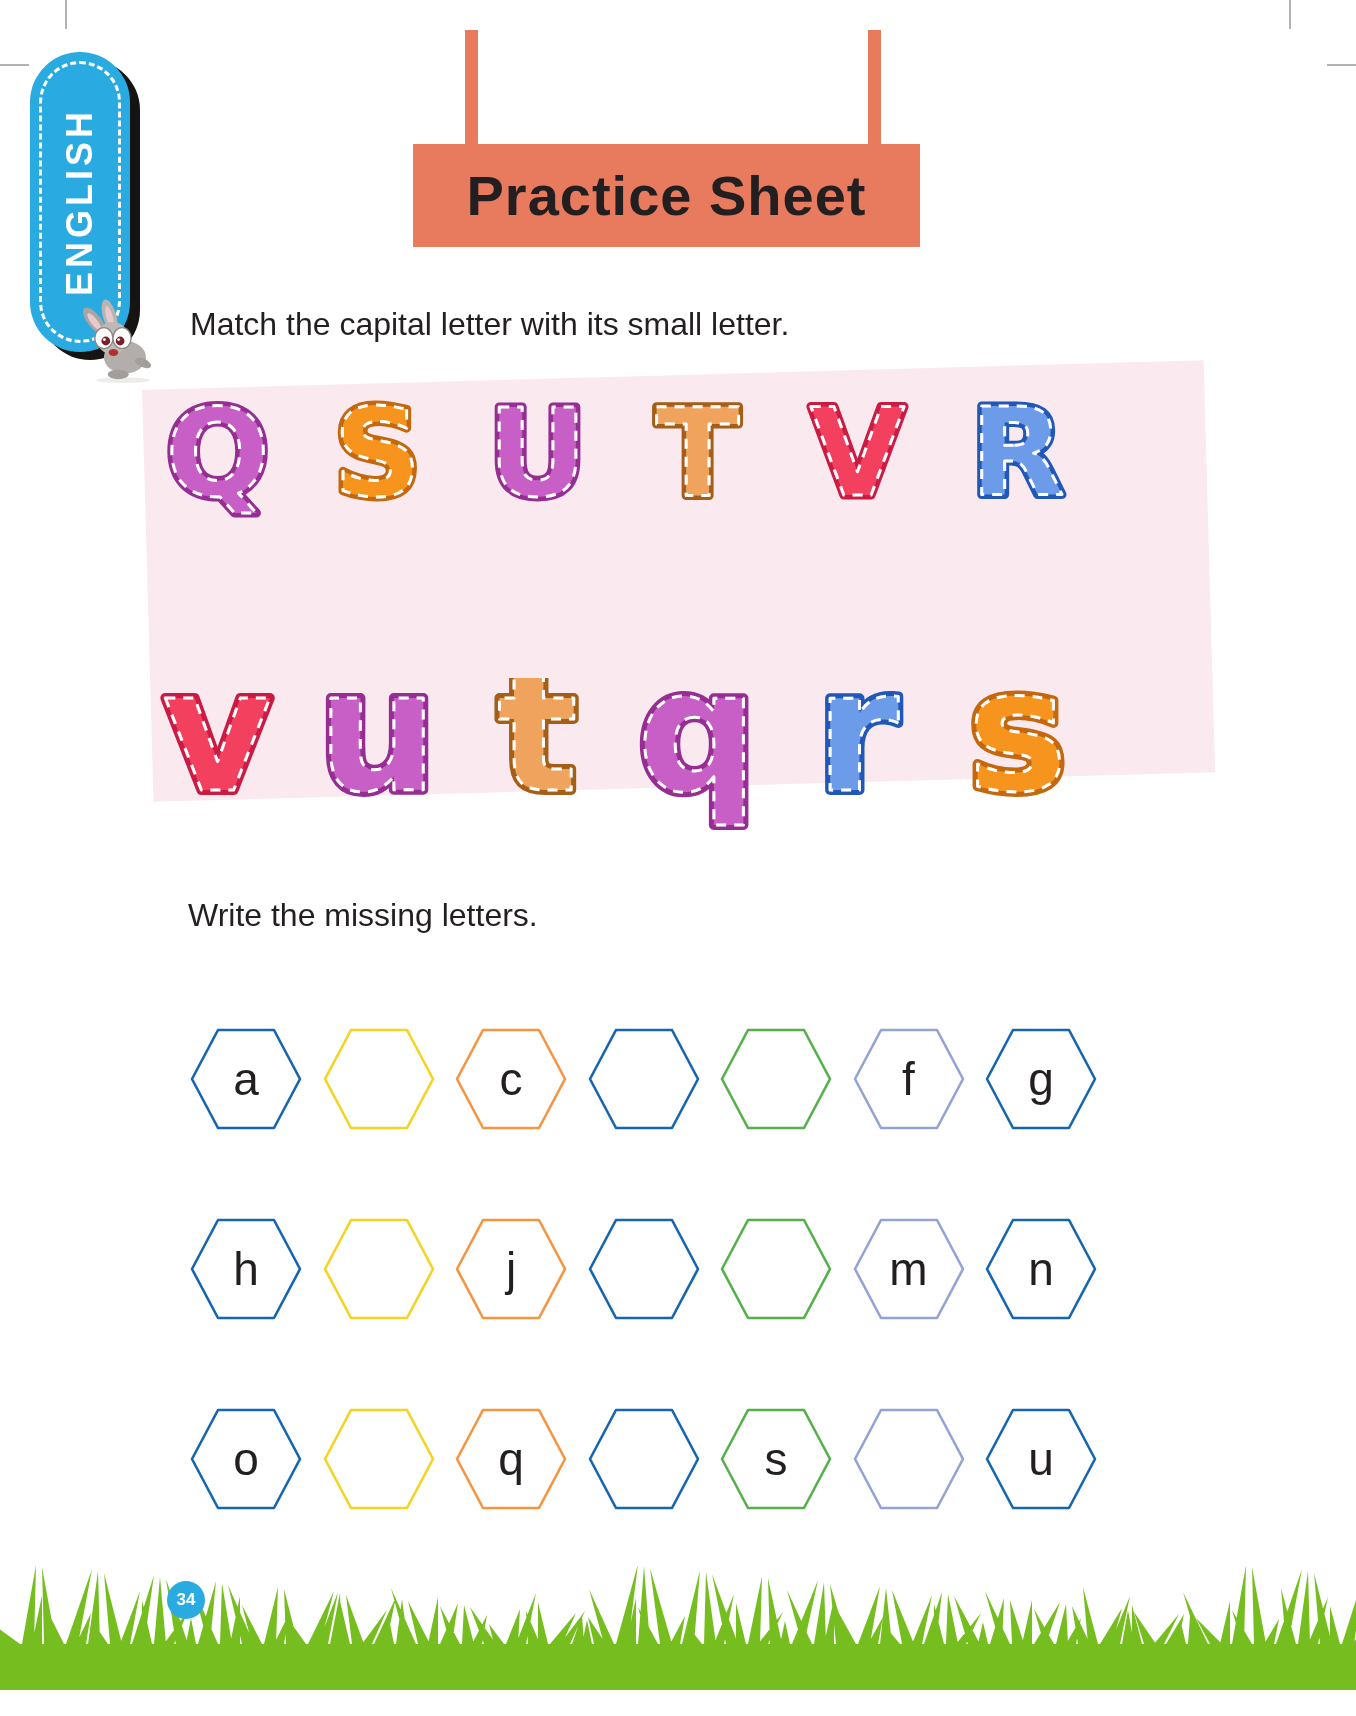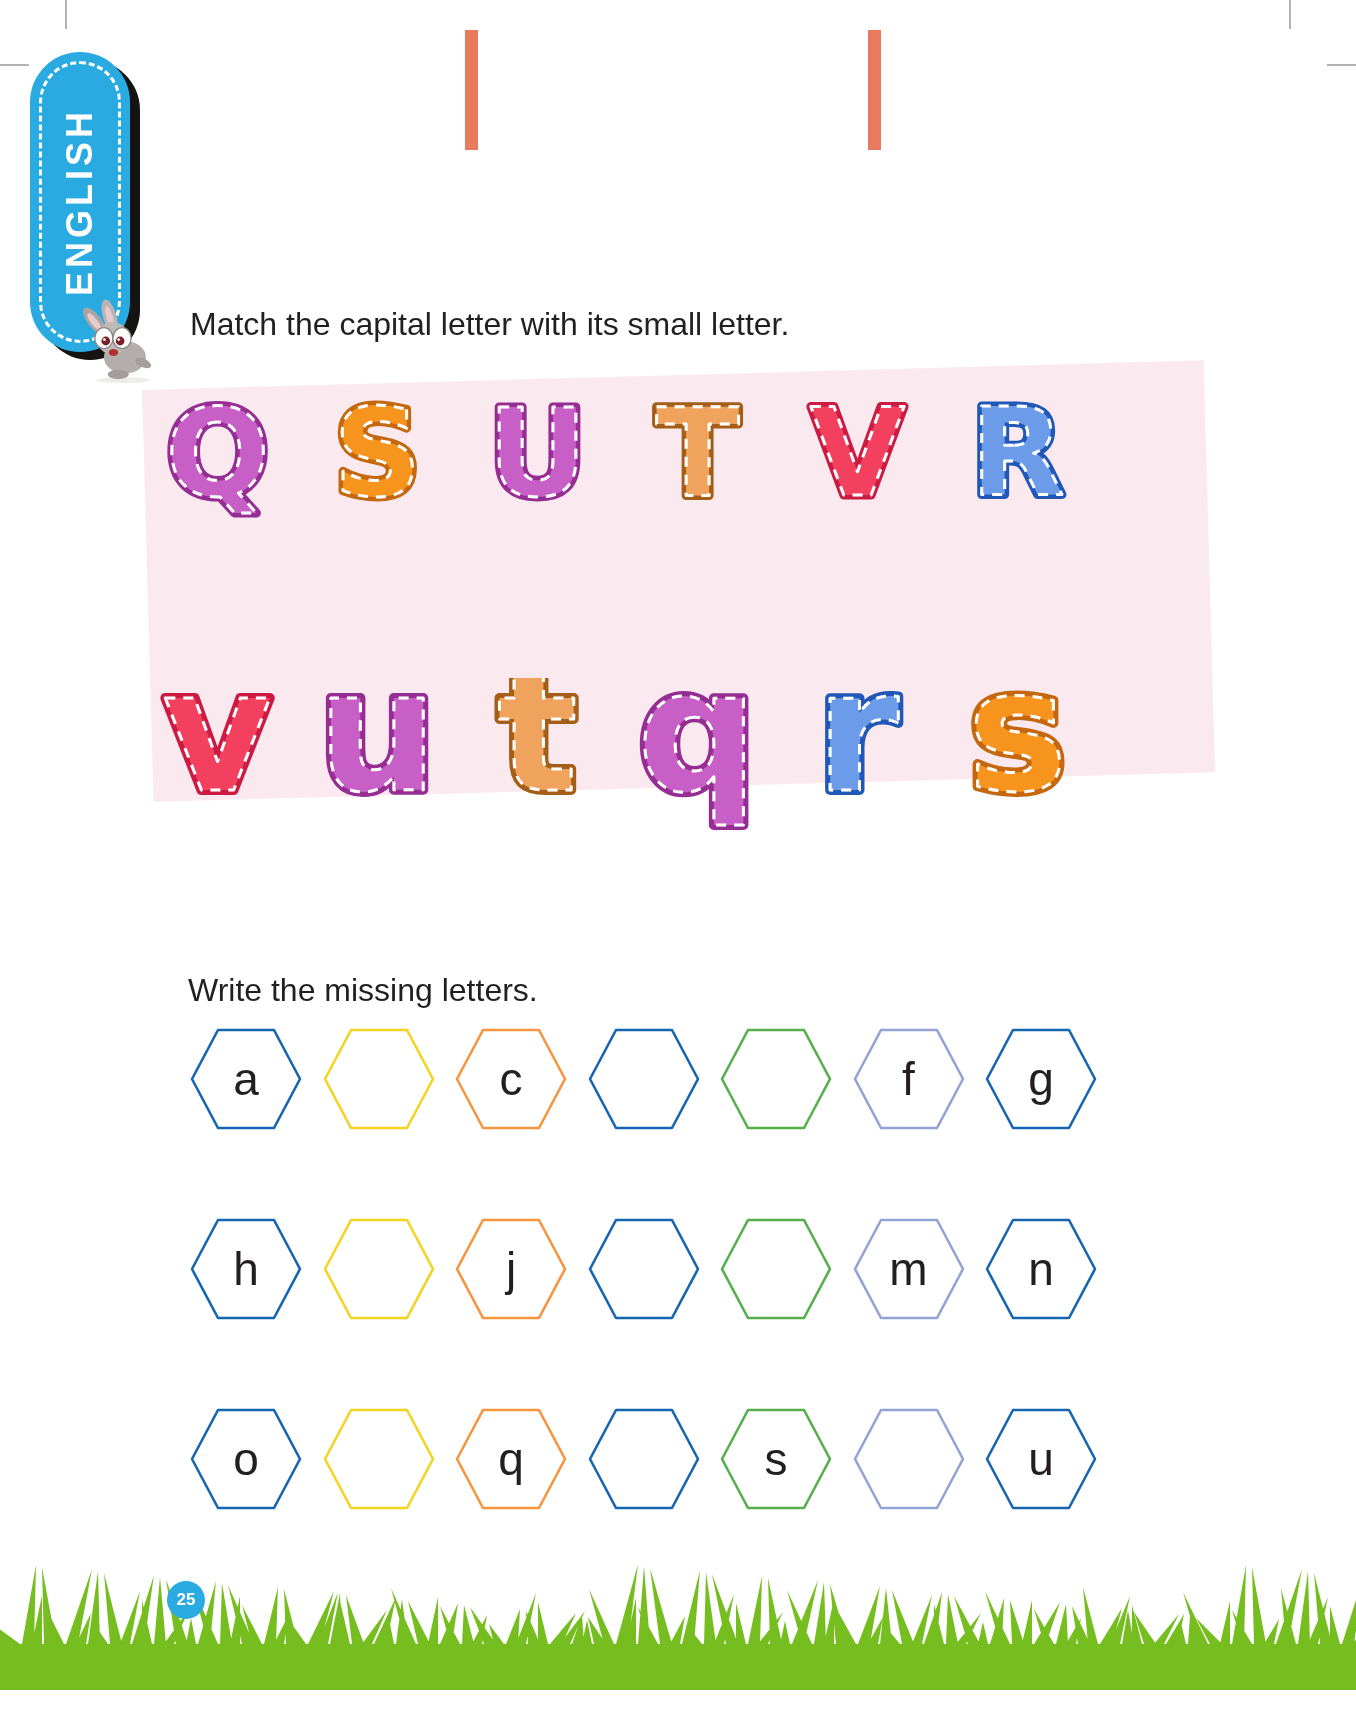--- a/index.html
+++ b/index.html
@@ -23,21 +23,21 @@
   .mascot{position:absolute;left:80px;top:298px;width:86px;height:86px;}
 
   
   .post{position:absolute;top:30px;width:13px;height:120px;background:var(--banner_salmon,#E87A5D);}
   .banner{position:absolute;left:413px;top:144px;width:507px;height:103px;
        background:var(--banner_salmon,#E87A5D);display:flex;align-items:center;justify-content:center;}
   .banner-title{font-size:56px;font-weight:bold;color:var(--heading_text,#231F20);letter-spacing:1px;}
 
   .heading{position:absolute;color:var(--heading_text,#231F20);font-weight:normal;font-size:32px;}
   #match-heading{left:190px;top:306px;}
-  #write-heading{left:188px;top:972px;}
+  #write-heading{left:188px;top:897px;}
 
   
   .panel{position:absolute;left:142px;top:390px;width:1062px;height:412px;
        background:var(--panel_pink,#FBE9F0);transform:rotate(-1.6deg);transform-origin:top left;}
 
   .letter-row{position:absolute;left:150px;width:935px;display:flex;justify-content:space-between;}
   #capital-row{top:388px;height:150px;}
   #small-row{top:678px;height:195px;}
 
   
@@ -84,20 +84,23 @@
       <ellipse cx="44" cy="42" rx="9.5" ry="11" fill="#ffffff" stroke="#8c8887" stroke-width="1.4"></ellipse>
       <circle cx="27" cy="45" r="4.6" fill="#7a1f2b"></circle>
       <circle cx="42" cy="45" r="4.6" fill="#7a1f2b"></circle>
       <circle cx="25.5" cy="43.5" r="1.5" fill="#ffffff"></circle>
       <circle cx="40.5" cy="43.5" r="1.5" fill="#ffffff"></circle>
     </svg>
   </div>
 
   <div class="post" style="left:465px;"></div>
   <div class="post" style="left:868px;"></div>
+  <div class="banner">
+    <div class="banner-title">Practice Sheet</div>
+  </div>
 
   <div class="heading" id="match-heading">Match the capital letter with its small letter.</div>
   <div class="panel"></div>
   <div class="letter-row" id="capital-row">
       <svg width="135" height="140">
         <text x="67.5" y="107" text-anchor="middle" font-family="&quot;DejaVu Sans&quot;, sans-serif" font-weight="bold" font-size="122" fill="#C75FC6" stroke="#952D92" stroke-width="9" stroke-linejoin="round" paint-order="stroke">Q</text>
         <text x="67.5" y="107" text-anchor="middle" font-family="&quot;DejaVu Sans&quot;, sans-serif" font-weight="bold" font-size="122" fill="none" stroke="#ffffff" stroke-width="3" stroke-linejoin="round" paint-order="stroke" stroke-dasharray="10 8">Q</text>
       </svg>
       <svg width="135" height="140">
         <text x="67.5" y="107" text-anchor="middle" font-family="&quot;DejaVu Sans&quot;, sans-serif" font-weight="bold" font-size="122" fill="#F7941E" stroke="#C4670D" stroke-width="9" stroke-linejoin="round" paint-order="stroke">S</text>
@@ -213,20 +216,20 @@
           </svg><div class="ltr">s</div></div>
         <div class="hex-cell"><svg width="112" height="104" viewBox="0 0 112 104">
             <polygon points="2,52 28,3 84,3 110,52 84,101 28,101" fill="none" stroke="#93A3D5" stroke-width="2.6" stroke-linejoin="round"></polygon>
           </svg><div class="ltr"></div></div>
         <div class="hex-cell"><svg width="112" height="104" viewBox="0 0 112 104">
             <polygon points="2,52 28,3 84,3 110,52 84,101 28,101" fill="none" stroke="#1565B1" stroke-width="2.6" stroke-linejoin="round"></polygon>
           </svg><div class="ltr">u</div></div>
       </div>
     </div>
 
-  <div class="badge">25</div>
+  <div class="badge">34</div>
   <div class="grass-wrap">
     <svg id="grass-svg" width="1356" height="124" viewBox="0 0 1356 124">
         <path d="M0 124 L0 78 L0 78 L-14 52 L12 78 L22 78 L36 -1 L34 78 L44 78 L42 1 L56 78 L66 78 L92 3 L78 78 L88 78 L98 5 L100 78 L110 78 L104 7 L122 78 L132 78 L154 9 L144 78 L154 78 L160 11 L166 78 L176 78 L166 13 L188 78 L198 78 L216 15 L210 78 L220 78 L222 17 L232 78 L242 78 L228 19 L254 78 L264 78 L278 21 L276 78 L286 78 L284 23 L298 78 L308 78 L334 25 L320 78 L330 78 L340 27 L342 78 L352 78 L346 29 L364 78 L374 78 L396 31 L386 78 L396 78 L402 33 L408 78 L418 78 L408 35 L430 78 L440 78 L458 37 L452 78 L462 78 L464 39 L474 78 L484 78 L470 41 L496 78 L506 78 L520 43 L518 78 L528 78 L526 45 L540 78 L550 78 L576 47 L562 78 L572 78 L582 49 L584 78 L594 78 L588 51 L606 78 L616 78 L638 -2 L628 78 L638 78 L644 0 L650 78 L660 78 L650 2 L672 78 L682 78 L700 4 L694 78 L704 78 L706 6 L716 78 L726 78 L712 8 L738 78 L748 78 L762 10 L760 78 L770 78 L768 12 L782 78 L792 78 L818 14 L804 78 L814 78 L824 16 L826 78 L836 78 L830 18 L848 78 L858 78 L880 20 L870 78 L880 78 L886 22 L892 78 L902 78 L892 24 L914 78 L924 78 L942 26 L936 78 L946 78 L948 28 L958 78 L968 78 L954 30 L980 78 L990 78 L1004 32 L1002 78 L1012 78 L1010 34 L1024 78 L1034 78 L1060 36 L1046 78 L1056 78 L1066 38 L1068 78 L1078 78 L1072 40 L1090 78 L1100 78 L1122 42 L1112 78 L1122 78 L1128 44 L1134 78 L1144 78 L1134 46 L1156 78 L1166 78 L1184 48 L1178 78 L1188 78 L1190 50 L1200 78 L1210 78 L1196 52 L1222 78 L1232 78 L1246 -1 L1244 78 L1254 78 L1252 1 L1266 78 L1276 78 L1302 3 L1288 78 L1298 78 L1308 5 L1310 78 L1320 78 L1314 7 L1332 78 L1342 78 L1364 9 L1354 78 L10 78 L-5 60 L20 78 L32 78 L42 29 L42 78 L54 78 L44 38 L64 78 L76 78 L91 47 L86 78 L98 78 L93 56 L108 78 L120 78 L140 25 L130 78 L142 78 L142 34 L152 78 L164 78 L189 43 L174 78 L186 78 L191 52 L196 78 L208 78 L193 21 L218 78 L230 78 L240 30 L240 78 L252 78 L242 39 L262 78 L274 78 L289 48 L284 78 L296 78 L291 57 L306 78 L318 78 L338 26 L328 78 L340 78 L340 35 L350 78 L362 78 L387 44 L372 78 L384 78 L389 53 L394 78 L406 78 L391 22 L416 78 L428 78 L438 31 L438 78 L450 78 L440 40 L460 78 L472 78 L487 49 L482 78 L494 78 L489 58 L504 78 L516 78 L536 27 L526 78 L538 78 L538 36 L548 78 L560 78 L585 45 L570 78 L582 78 L587 54 L592 78 L604 78 L589 23 L614 78 L626 78 L636 32 L636 78 L648 78 L638 41 L658 78 L670 78 L685 50 L680 78 L692 78 L687 59 L702 78 L714 78 L734 28 L724 78 L736 78 L736 37 L746 78 L758 78 L783 46 L768 78 L780 78 L785 55 L790 78 L802 78 L787 24 L812 78 L824 78 L834 33 L834 78 L846 78 L836 42 L856 78 L868 78 L883 51 L878 78 L890 78 L885 60 L900 78 L912 78 L932 29 L922 78 L934 78 L934 38 L944 78 L956 78 L981 47 L966 78 L978 78 L983 56 L988 78 L1000 78 L985 25 L1010 78 L1022 78 L1032 34 L1032 78 L1044 78 L1034 43 L1054 78 L1066 78 L1081 52 L1076 78 L1088 78 L1083 21 L1098 78 L1110 78 L1130 30 L1120 78 L1132 78 L1132 39 L1142 78 L1154 78 L1179 48 L1164 78 L1176 78 L1181 57 L1186 78 L1198 78 L1183 26 L1208 78 L1220 78 L1230 35 L1230 78 L1242 78 L1232 44 L1252 78 L1264 78 L1279 53 L1274 78 L1286 78 L1281 22 L1296 78 L1308 78 L1328 31 L1318 78 L1330 78 L1330 40 L1340 78 L1352 78 L1377 49 L1362 78 L1356 78 L1356 124 Z" fill="#76BE20"></path>
       </svg>
   </div>
 
 </div>
 
 </body></html>

